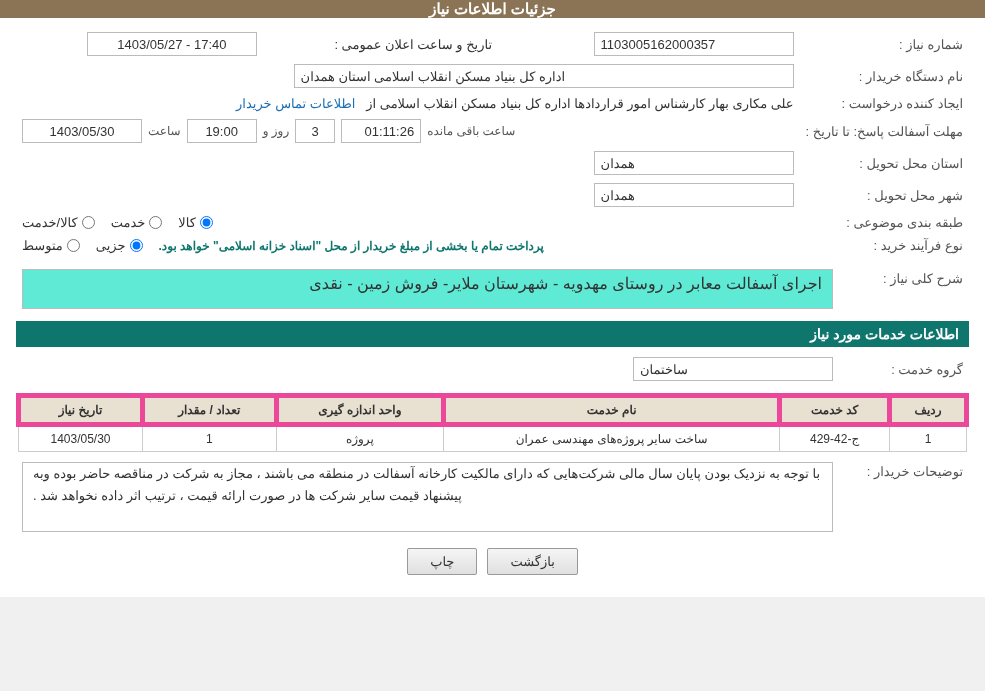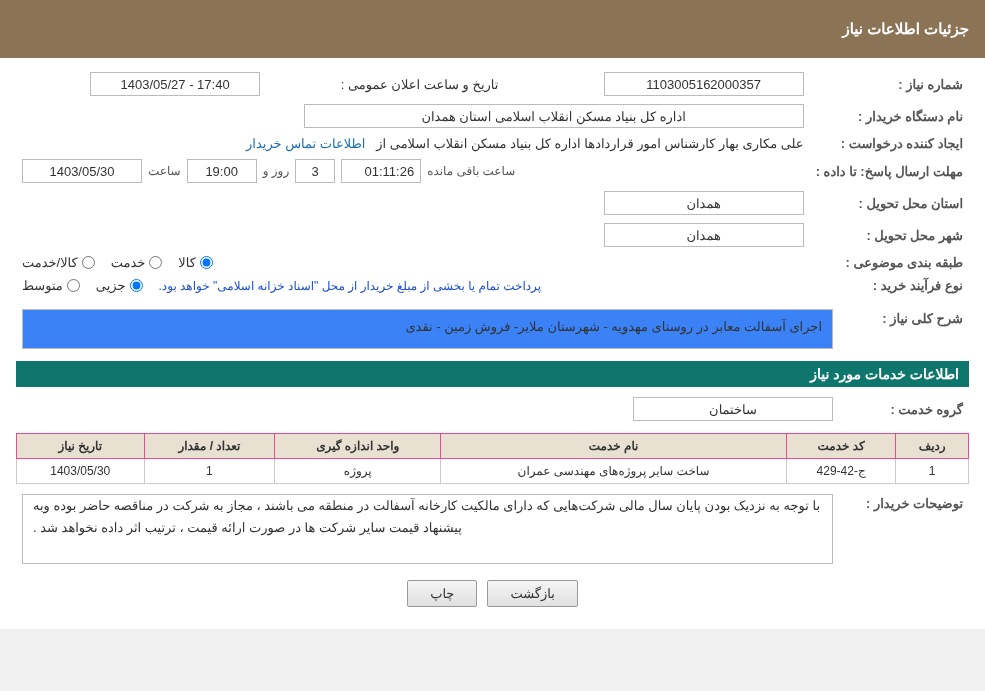--- a/index.html
+++ b/index.html
@@ -11,22 +11,22 @@
       color: #333;
     }
     .page-wrapper {
       max-width: 985px;
       margin: 0 auto;
       background: #fff;
     }
     .header-bar {
       background: #8B7355;
       color: #fff;
-      text-align: right;
-      padding: 20px 16px;
+      text-align: center;
+      padding: 0 16px;
       font-size: 15px;
       font-weight: bold;
     }
     .content {
       padding: 10px 16px;
       background: #fff;
     }
     .info-table {
       width: 100%;
       border-collapse: collapse;
@@ -34,33 +34,33 @@
     }
     .info-table td {
       padding: 4px 6px;
       vertical-align: middle;
       font-size: 13px;
     }
     .label-cell {
       color: #555;
       white-space: nowrap;
       text-align: right;
-      font-weight: bold;
+      font-weight: normal;
       width: 130px;
     }
     .value-cell {
       text-align: right;
     }
     .input-box {
       border: 1px solid #bbb;
       background: #fff;
       padding: 3px 6px;
       min-width: 200px;
       display: inline-block;
-      text-align: center;
+      text-align: left;
       height: 24px;
       line-height: 18px;
     }
     .input-wide {
       min-width: 380px;
     }
     .input-medium {
       min-width: 160px;
     }
     .blue-link {
@@ -90,21 +90,21 @@
       flex-direction: row-reverse;
     }
     .data-grid {
       width: 100%;
       border-collapse: collapse;
       margin: 6px 0;
       font-size: 12px;
     }
     .data-grid th {
       background: #e8e0d0;
-      border: 1px solid #ec4899;
+      border: 5px solid #ec4899;
       padding: 5px 8px;
       text-align: center;
       font-weight: bold;
     }
     .data-grid td {
       border: 1px solid #ccc;
       padding: 5px 8px;
       text-align: center;
     }
     .data-grid tr:nth-child(even) td {
@@ -116,26 +116,26 @@
       padding: 0 10px;
       min-height: 70px;
       text-align: left;
       line-height: 1.7;
       font-size: 13px;
       width: 100%;
       direction: rtl;
     }
     .desc-box {
       border: 1px solid #bbb;
-      background: #3b82f6;
-      padding: 6px 10px;
+      background: #5eead4;
+      padding: 0 10px;
       min-height: 40px;
       text-align: right;
       line-height: 1.7;
-      font-size: 13px;
+      font-size: 16px;
       width: 100%;
       direction: rtl;
     }
     .button-bar {
       display: flex;
       justify-content: center;
       gap: 10px;
       margin: 12px 0;
     }
     .btn {
@@ -199,21 +199,21 @@
         <tr>
           <td class="label-cell">ایجاد کننده درخواست :</td>
           <td class="value-cell" colspan="3">
             <span>علی مکاری بهار کارشناس امور قراردادها اداره کل بنیاد مسکن انقلاب اسلامی از</span>
             &nbsp;
             <a class="blue-link">اطلاعات تماس خریدار</a>
           </td>
         </tr>
 
         <tr>
-          <td class="label-cell">مهلت ارسال پاسخ: تا داده :</td>
+          <td class="label-cell">مهلت آسفالت پاسخ: تا تاریخ :</td>
           <td class="value-cell" colspan="3">
             <div class="time-row">
               <span class="input-box" style="min-width:120px; text-align:center;">1403/05/30</span>
               <span class="inline-label">ساعت</span>
               <span class="input-box" style="min-width:70px; text-align:center;">19:00</span>
               <span class="inline-label">روز و</span>
               <span class="input-box" style="min-width:40px; text-align:center;">3</span>
               <span class="input-box" style="min-width:80px; text-align:right; direction:ltr;">01:11:26</span>
               <span class="inline-label">ساعت باقی مانده</span>
             </div>
@@ -261,21 +261,21 @@
               <div class="radio-group">
                 <div class="radio-item">
                   <span>متوسط</span>
                   <input type="radio" name="farayand" style="">
                 </div>
                 <div class="radio-item">
                   <span>جزیی</span>
                   <input type="radio" name="farayand" checked="" style="">
                 </div>
               </div>
-              <span style="color:#1d4ed8; font-size:12px;">پرداخت تمام یا بخشی از مبلغ خریدار از محل "اسناد خزانه اسلامی" خواهد بود.</span>
+              <span style="color:#0f766e; font-size:12px;font-weight:bold;">پرداخت تمام یا بخشی از مبلغ خریدار از محل "اسناد خزانه اسلامی" خواهد بود.</span>
             </div>
           </td>
         </tr>
 
       </tbody>
     </table>
 
     <table class="info-table">
       <tbody>
           <tr>

